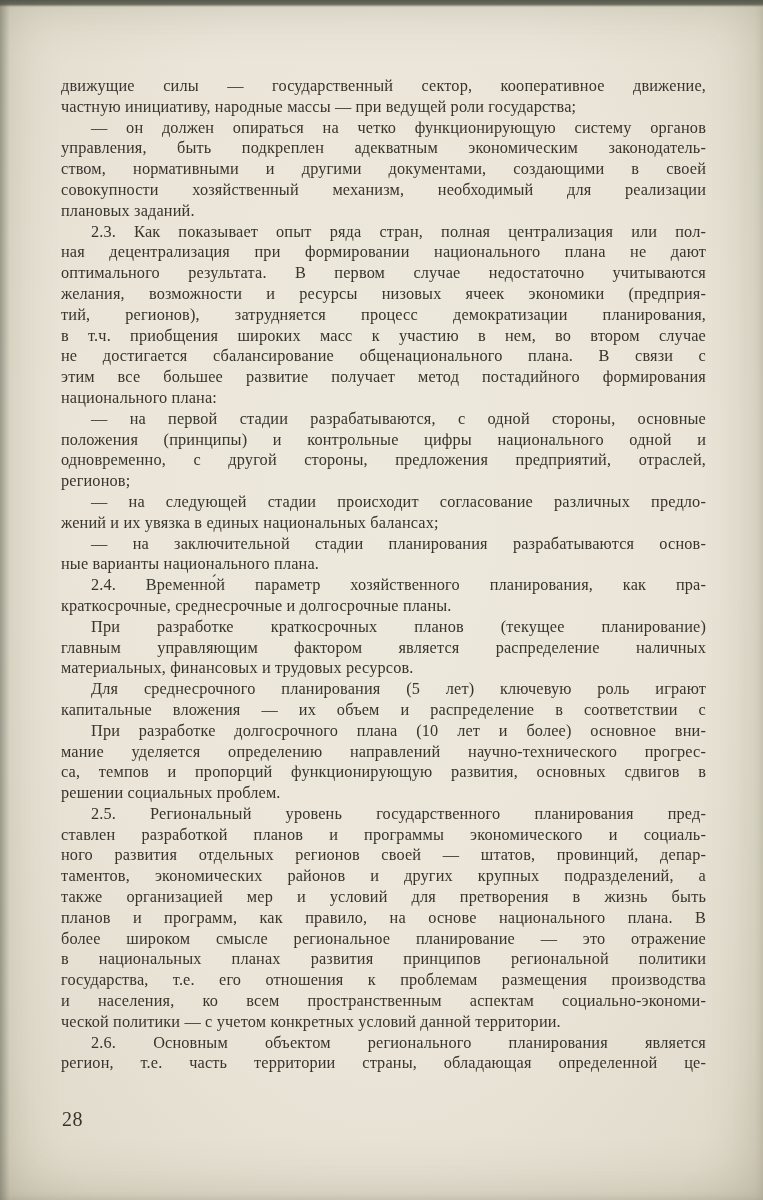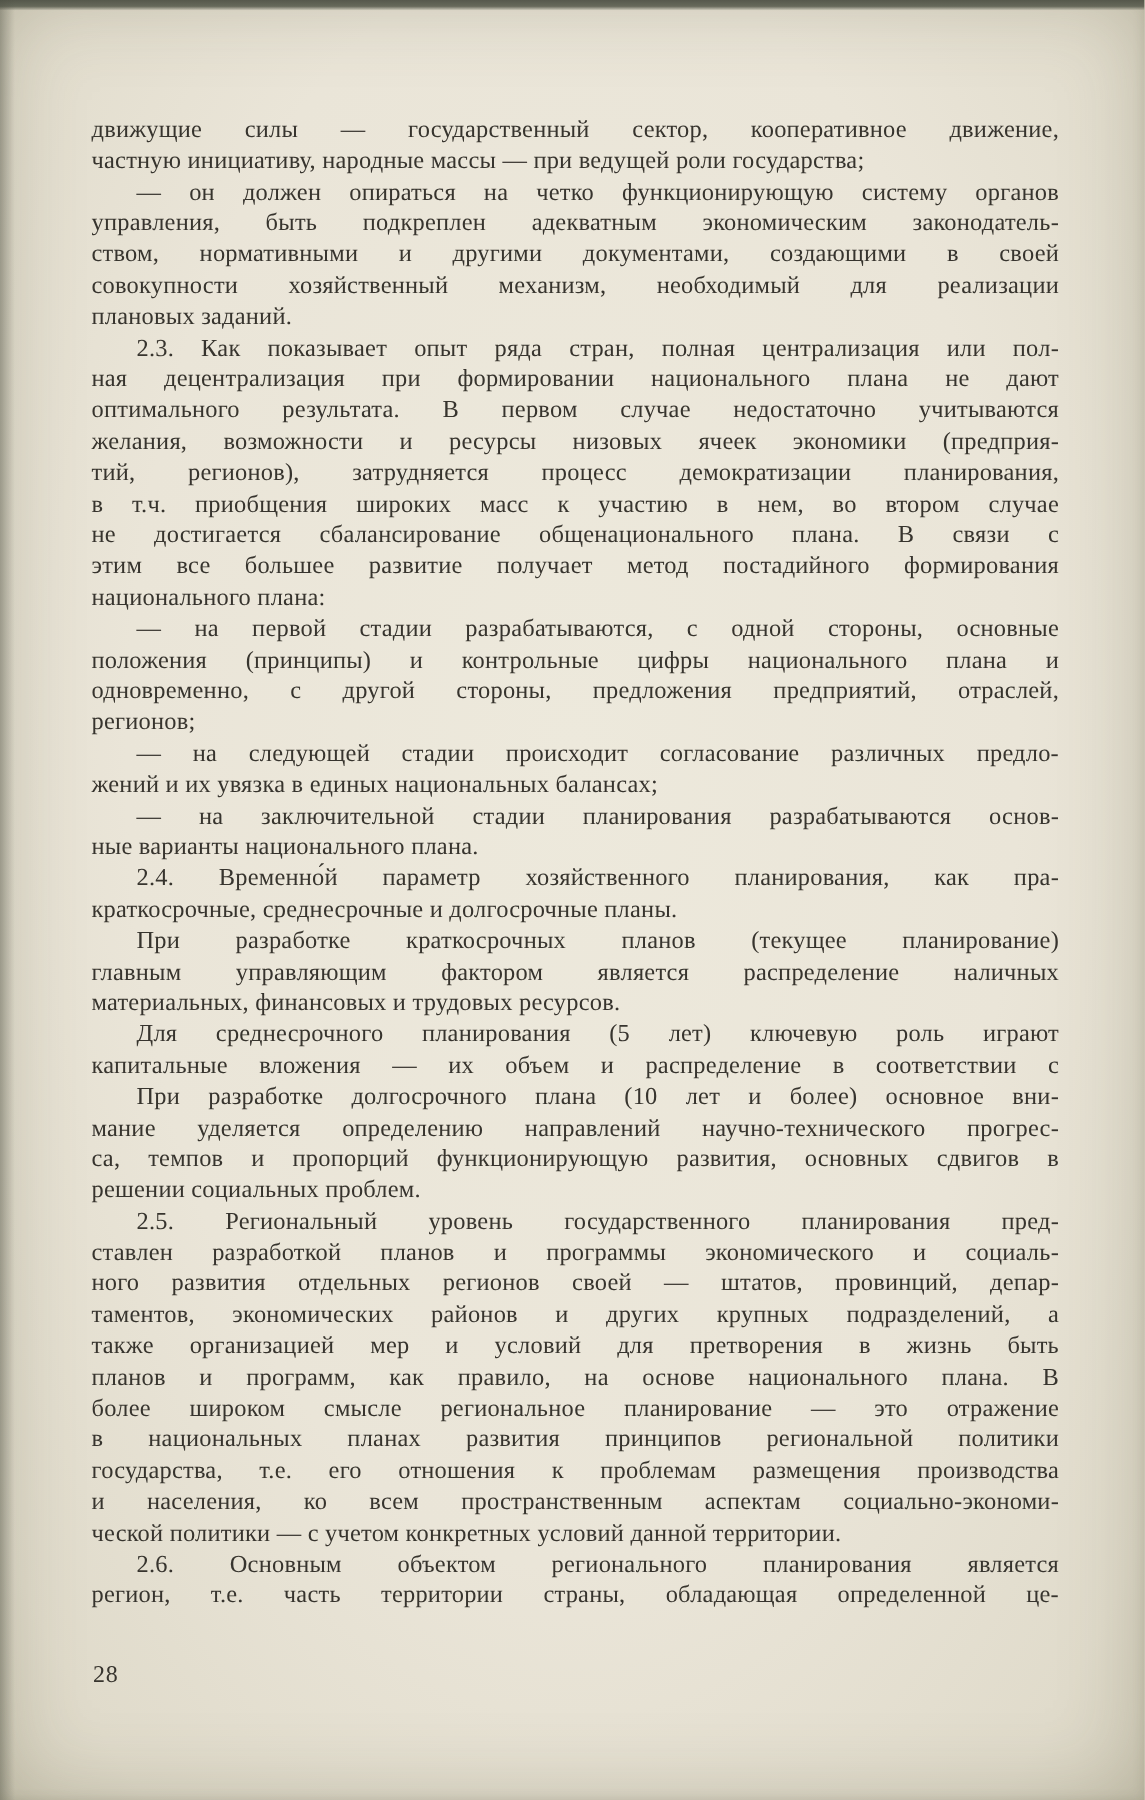--- a/index.html
+++ b/index.html
@@ -41,21 +41,21 @@
     text-align:justify;
     text-align-last:justify;
     white-space:normal;
   }
   .line.para-end{text-align-last:left;}
   .para.indent .line.first{text-indent:30px;}
   .page-number{
     position:absolute;
     left:62px;top:1108px;
     color:var(--ink);
-    font-size:16px;
+    font-size:20px;
     letter-spacing:.5px;
   }
 </style>
 </head>
 <body>
 
 <div class="page">
   <div class="top-edge"></div>
   <div class="left-edge"></div>
   <div class="text-column" id="content">
@@ -76,21 +76,21 @@
         <div class="line">оптимального результата. В первом случае недостаточно учитываются</div>
         <div class="line">желания, возможности и ресурсы низовых ячеек экономики (предприя-</div>
         <div class="line">тий, регионов), затрудняется процесс демократизации планирования,</div>
         <div class="line">в т.ч. приобщения широких масс к участию в нем, во втором случае</div>
         <div class="line">не достигается сбалансирование общенационального плана. В связи с</div>
         <div class="line">этим все большее развитие получает метод постадийного формирования</div>
         <div class="line para-end">национального плана:</div>
       </div>
       <div class="para indent">
         <div class="line first">— на первой стадии разрабатываются, с одной стороны, основные</div>
-        <div class="line">положения (принципы) и контрольные цифры национального плана и</div>
+        <div class="line">положения (принципы) и контрольные цифры национального одной и</div>
         <div class="line">одновременно, с другой стороны, предложения предприятий, отраслей,</div>
         <div class="line para-end">регионов;</div>
       </div>
       <div class="para indent">
         <div class="line first">— на следующей стадии происходит согласование различных предло-</div>
         <div class="line para-end">жений и их увязка в единых национальных балансах;</div>
       </div>
       <div class="para indent">
         <div class="line first">— на заключительной стадии планирования разрабатываются основ-</div>
         <div class="line para-end">ные варианты национального плана.</div>

